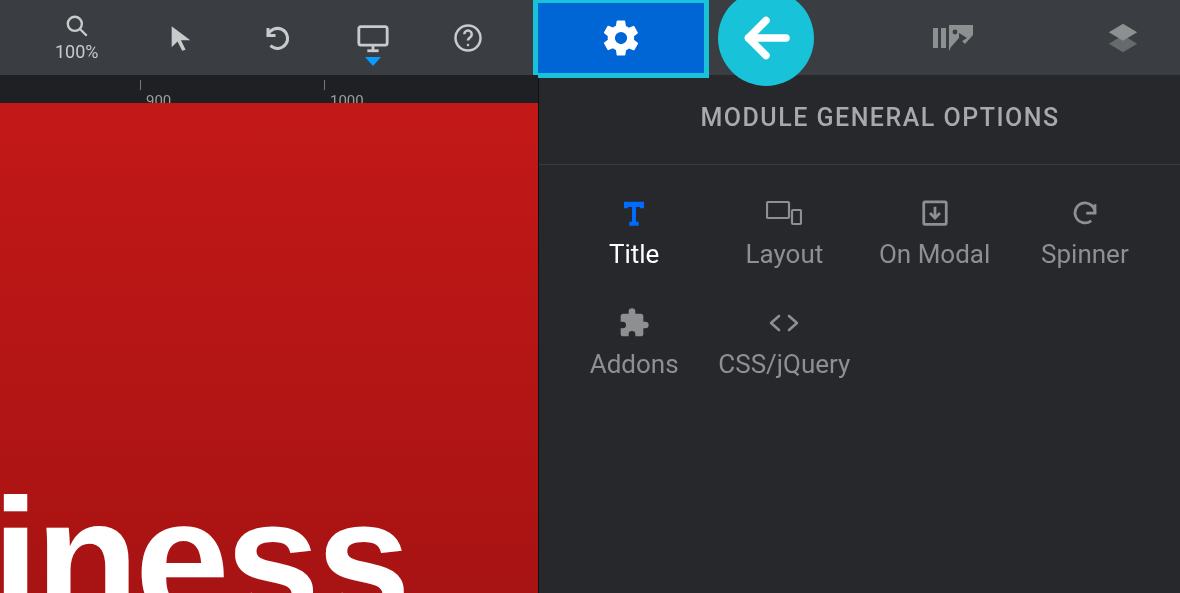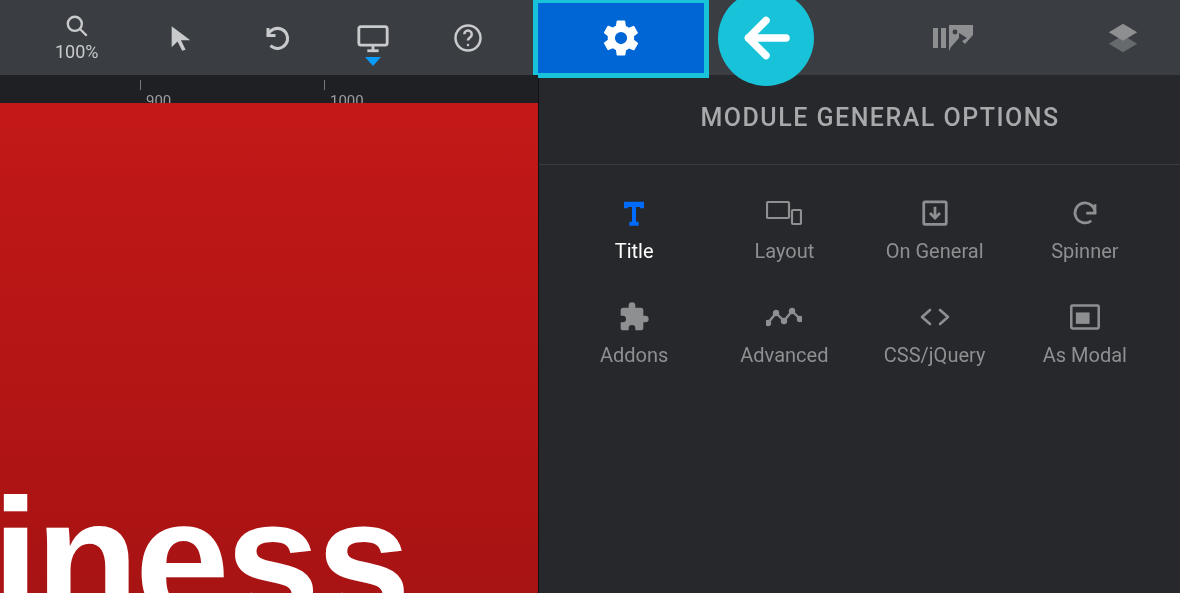--- a/index.html
+++ b/index.html
@@ -126,21 +126,21 @@
     flex-direction: column;
     align-items: center;
     justify-content: center;
     color: #8d8f91;
     cursor: pointer;
   }
   .opt.active { color: #fff; }
   .opt.active .opt-icon svg { stroke: #006bff; fill: #006bff; }
   .opt.active .opt-label { color: #fff; }
   .opt-icon { height: 40px; display:flex; align-items:center; justify-content:center; }
-  .opt-label { font-size: 20px; margin-top: 6px; color: #8d8f91; }
+  .opt-label { font-size: 26px; margin-top: 6px; color: #8d8f91; }
   .opt.active .opt-label { color: #fff; }
 
   svg { display:block; }
 </style>
 </head>
 <body>
 
 <div class="toolbar">
 
   <div class="tool-item tool-zoom">
@@ -277,21 +277,21 @@
 
 
       <div class="opt">
         <span class="opt-icon">
           <svg width="30" height="30" viewBox="0 0 24 24" fill="none" stroke="#8d8f91" stroke-width="2.2">
             <rect x="3" y="3" width="18" height="18" rx="1"></rect>
             <line x1="12" y1="7" x2="12" y2="15"></line>
             <polyline points="8,12 12,16 16,12"></polyline>
           </svg>
         </span>
-        <span class="opt-label">On General</span>
+        <span class="opt-label">On Modal</span>
       </div>
 
       <div class="opt">
         <span class="opt-icon">
           <svg width="30" height="30" viewBox="0 0 24 24" fill="none" stroke="#8d8f91" stroke-width="2.2">
             <path d="M20 12a8 8 0 1 0-3 6.2"></path>
             <polyline points="20,5 20,12 13,12"></polyline>
           </svg>
         </span>
         <span class="opt-label">Spinner</span>
@@ -299,50 +299,28 @@
 
       <div class="opt">
         <span class="opt-icon">
           <svg width="32" height="32" viewBox="0 0 24 24" fill="#8d8f91">
             <path d="M20.5 11H19V7a2 2 0 0 0-2-2h-4V3.5a2.5 2.5 0 0 0-5 0V5H4a2 2 0 0 0-2 2v4h1.5a2.5 2.5 0 0 1 0 5H2v4a2 2 0 0 0 2 2h4v-1.5a2.5 2.5 0 0 1 5 0V22h4a2 2 0 0 0 2-2v-4h1.5a2.5 2.5 0 0 0 0-5Z"></path>
           </svg>
         </span>
         <span class="opt-label">Addons</span>
       </div>
 
-      <div class="opt">
-        <span class="opt-icon">
-          <svg width="36" height="24" viewBox="0 0 36 20" fill="none" stroke="#8d8f91" stroke-width="2.4" stroke-linejoin="round">
-            <polyline points="2,16 10,6 18,14 26,4 34,12"></polyline>
-            <circle cx="2" cy="16" r="2" fill="#8d8f91"></circle>
-              <circle cx="10" cy="6" r="2" fill="#8d8f91"></circle>
-            <circle cx="18" cy="14" r="2" fill="#8d8f91"></circle>
-              <circle cx="26" cy="4" r="2" fill="#8d8f91"></circle>
-              <circle cx="34" cy="12" r="2" fill="#8d8f91"></circle>
-          </svg>
-        </span>
-        <span class="opt-label">Advanced</span>
-      </div>
 
       <div class="opt">
         <span class="opt-icon">
           <svg width="34" height="24" viewBox="0 0 34 20" fill="none" stroke="#8d8f91" stroke-width="2.6" stroke-linecap="round" stroke-linejoin="round">
             <polyline points="12,3 4,10 12,17"></polyline>
             <polyline points="22,3 30,10 22,17"></polyline>
           </svg>
         </span>
         <span class="opt-label">CSS/jQuery</span>
       </div>
 
-      <div class="opt">
-        <span class="opt-icon">
-          <svg width="32" height="28" viewBox="0 0 28 24" fill="none" stroke="#8d8f91" stroke-width="2.2">
-            <rect x="2" y="2" width="24" height="20" rx="1"></rect>
-            <rect x="6" y="8" width="12" height="10" fill="#8d8f91" stroke="none"></rect>
-          </svg>
-        </span>
-        <span class="opt-label">As Modal</span>
-      </div>
 
 
     </div>
   </div>
 </div>
 
 </body></html>

